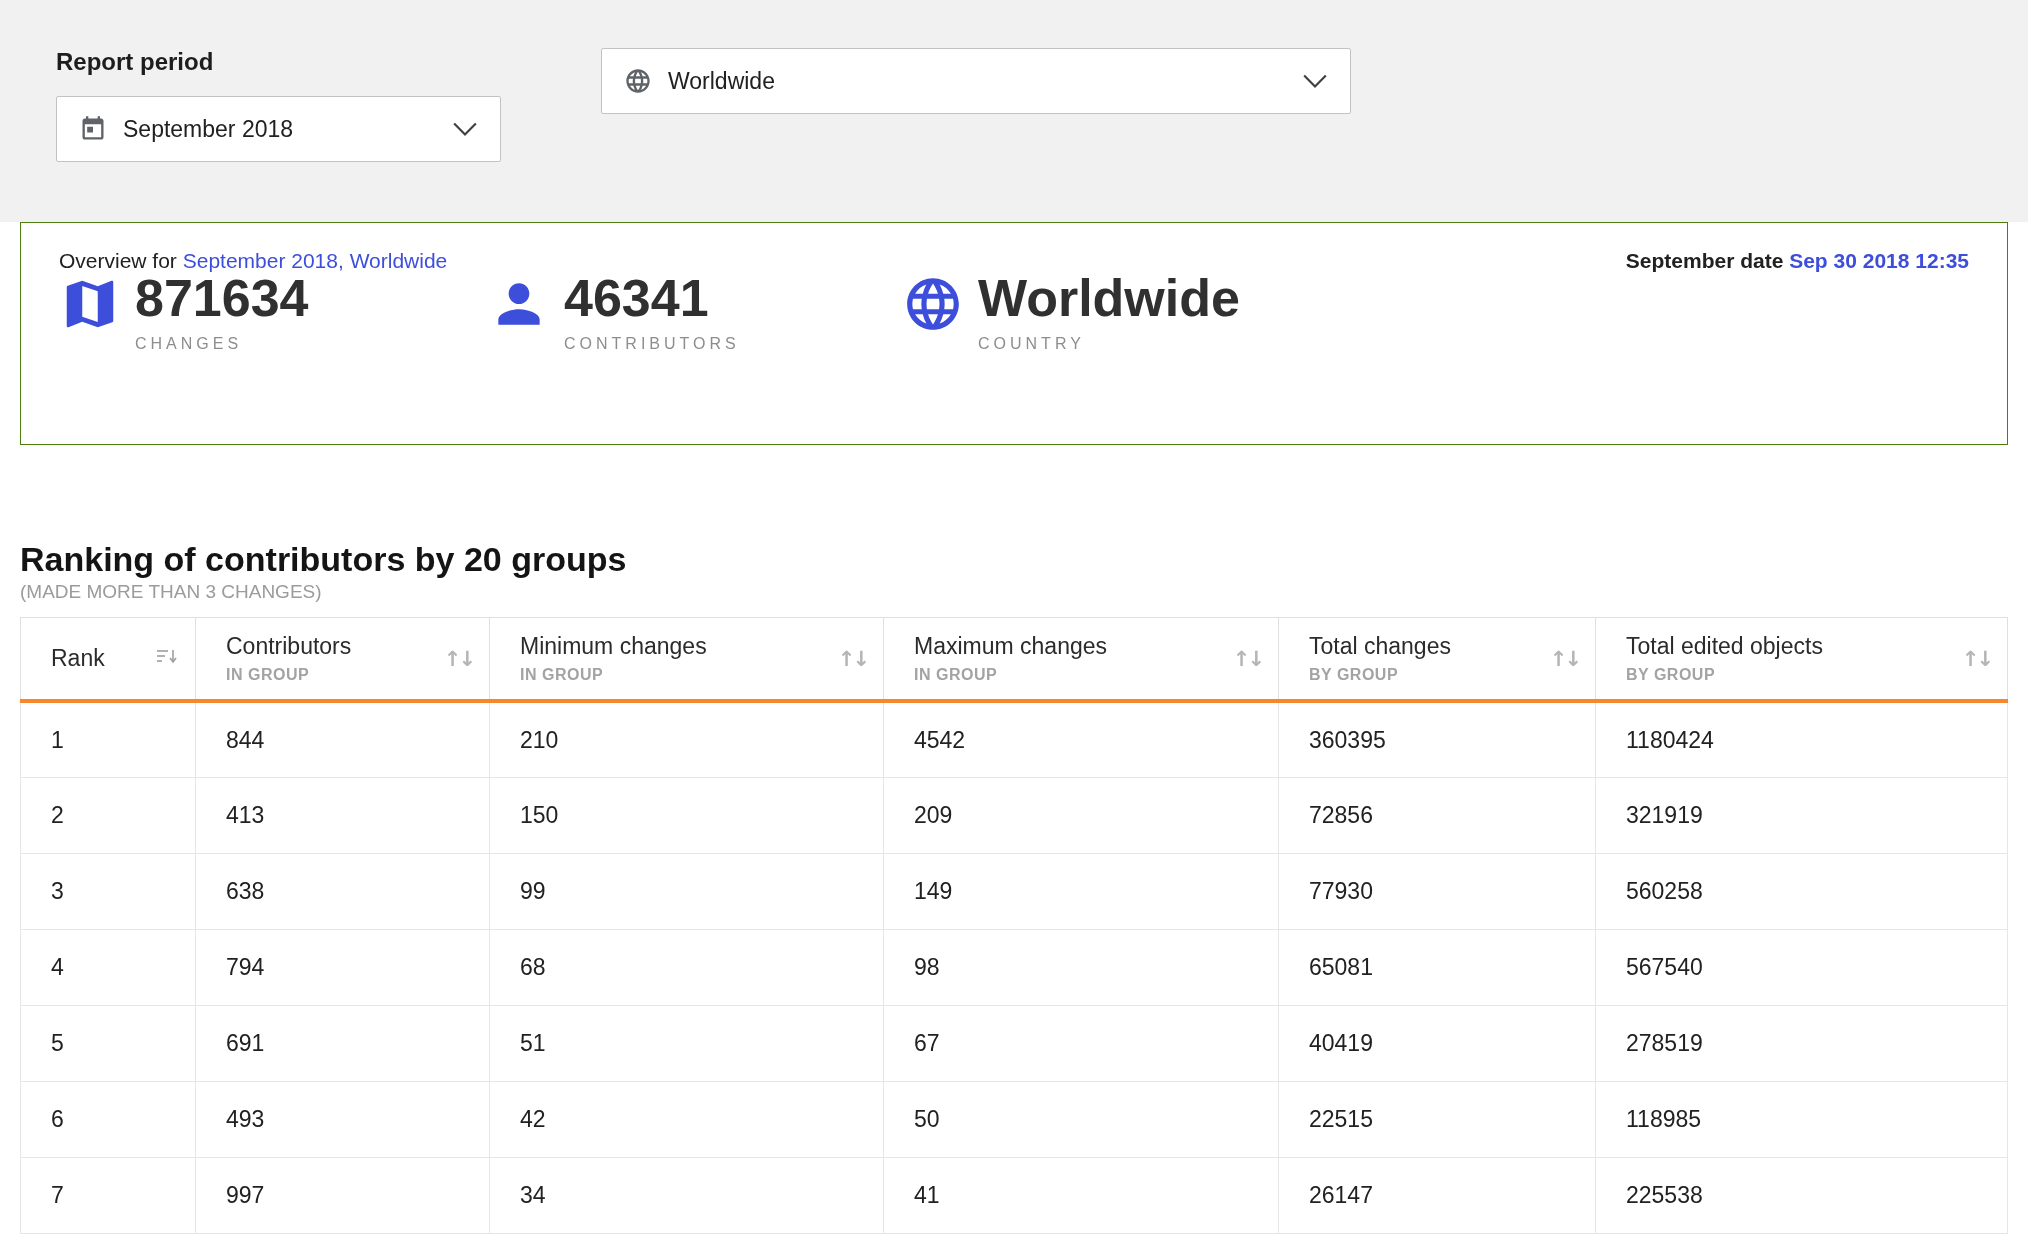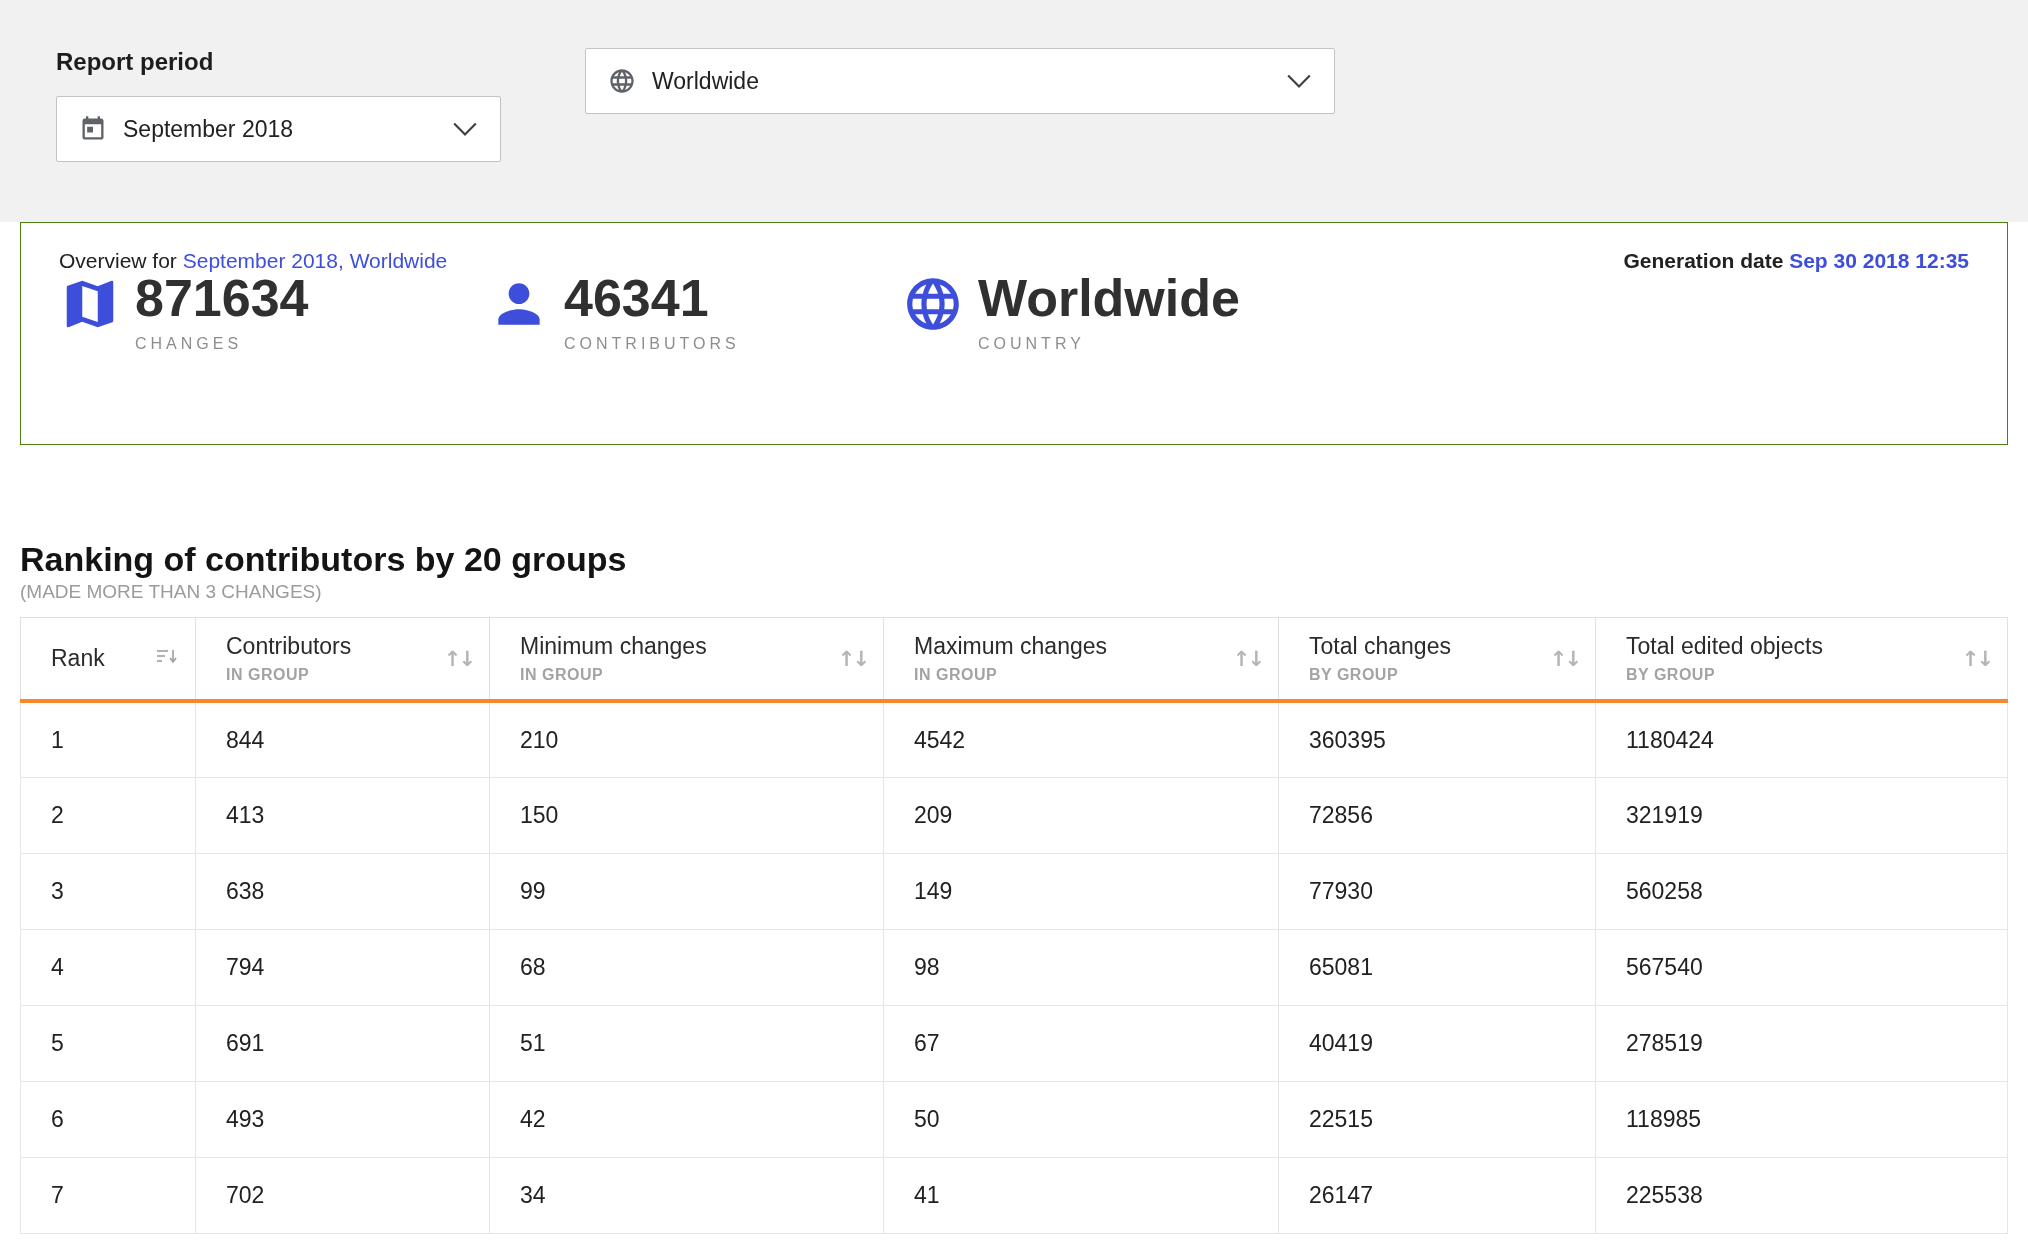--- a/index.html
+++ b/index.html
@@ -11,20 +11,21 @@
     font-family: "Liberation Sans", "DejaVu Sans", sans-serif;
     color: #212121;
   }
 
   
   .filters {
     width: 100%; height: 222px;
     background: #f1f1f2;
     padding: 48px 0 0 56px;
     display: flex;
+    gap: 16px;
   }
   .filter-group { display: flex; flex-direction: column; }
   .filter-group + .filter-group { margin-left: 84px; }
   .filter-label {
     font-size: 24px; font-weight: 700; color: #1d1d1d;
     margin-bottom: 20px;
   }
   .select {
     height: 66px; background: #ffffff;
     border: 1px solid #c3c3c3; border-radius: 2px;
@@ -162,21 +163,21 @@
   </div>
 </div>
 
 <div class="overview-card">
   <div class="overview-top">
     <div class="overview-for">
       <span>Overview for</span>
       <a class="link">September 2018, Worldwide</a>
     </div>
     <div class="gen-date">
-      <span>Generation date</span>
+      <span>September date</span>
       <a class="link">Sep 30 2018 12:35</a>
     </div>
   </div>
 
   <div class="stats">
     <div class="stat stat-1">
       <span class="stat-icon">
         <svg viewBox="0 0 24 24">
             <path d="M20.5 3l-.16.03L15 5.1 9 3 3.36 4.9c-.21.07-.36.25-.36.48V20.5c0 .28.22.5.5.5l.16-.03L9 18.9l6 2.1 5.64-1.9c.21-.07.36-.25.36-.48V3.5c0-.28-.22-.5-.5-.5zM15 19l-6-2.11V5l6 2.11V19z"></path>
           </svg>
@@ -336,21 +337,21 @@
         <tr>
           <td>6</td>
           <td>493</td>
           <td>42</td>
           <td>50</td>
           <td>22515</td>
           <td>118985</td>
         </tr>
         <tr>
           <td>7</td>
-          <td>702</td>
+          <td>997</td>
           <td>34</td>
           <td>41</td>
           <td>26147</td>
           <td>225538</td>
         </tr>
       </tbody>
   </table>
 </div>
 
 </body></html>

